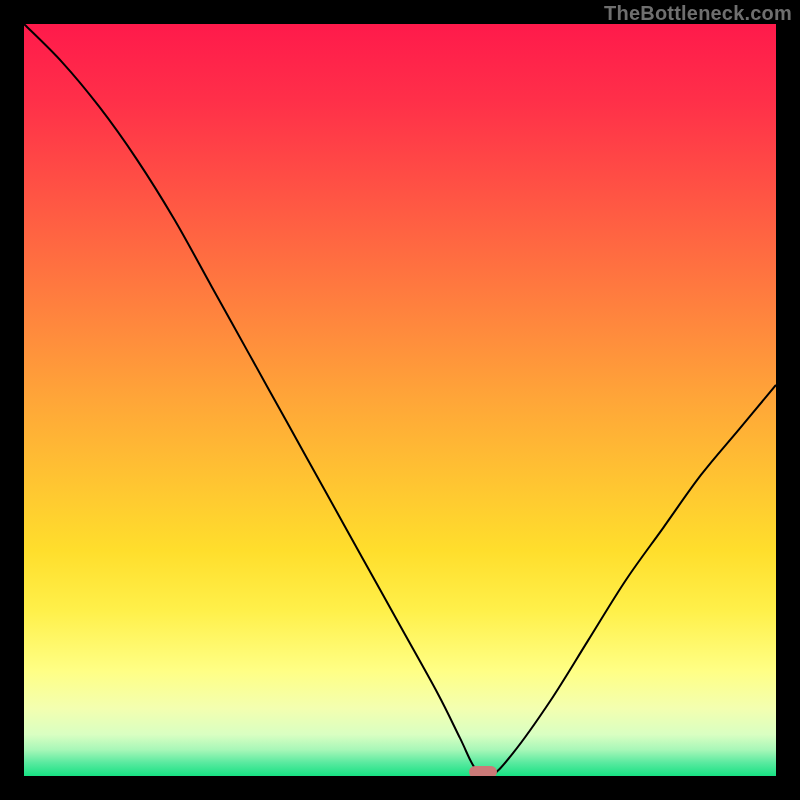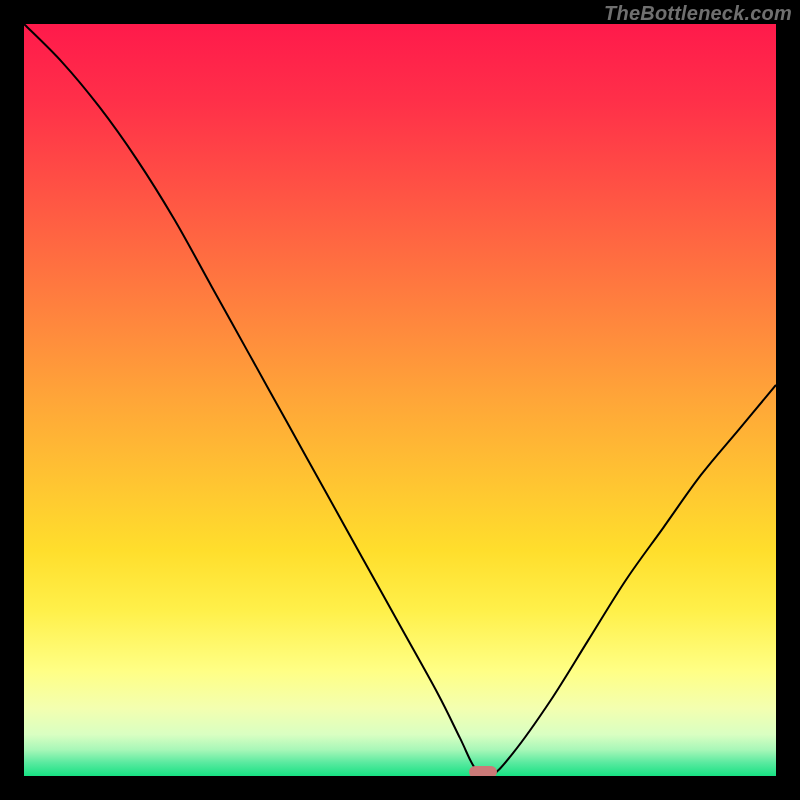--- a/index.html
+++ b/index.html
@@ -9,21 +9,20 @@
     height: 800px;
     overflow: hidden;
     background: #000;
     font-family: Arial, Helvetica, sans-serif;
   }
   .frame {
     position: relative;
     width: 800px;
     height: 596px;
     background: #000;
-    font-style: italic;
   }
   .plot-area {
     position: absolute;
     left: 24px;
     top: 24px;
     width: 752px;
     height: 752px;
     overflow: hidden;
   }
   .gradient-bg {

